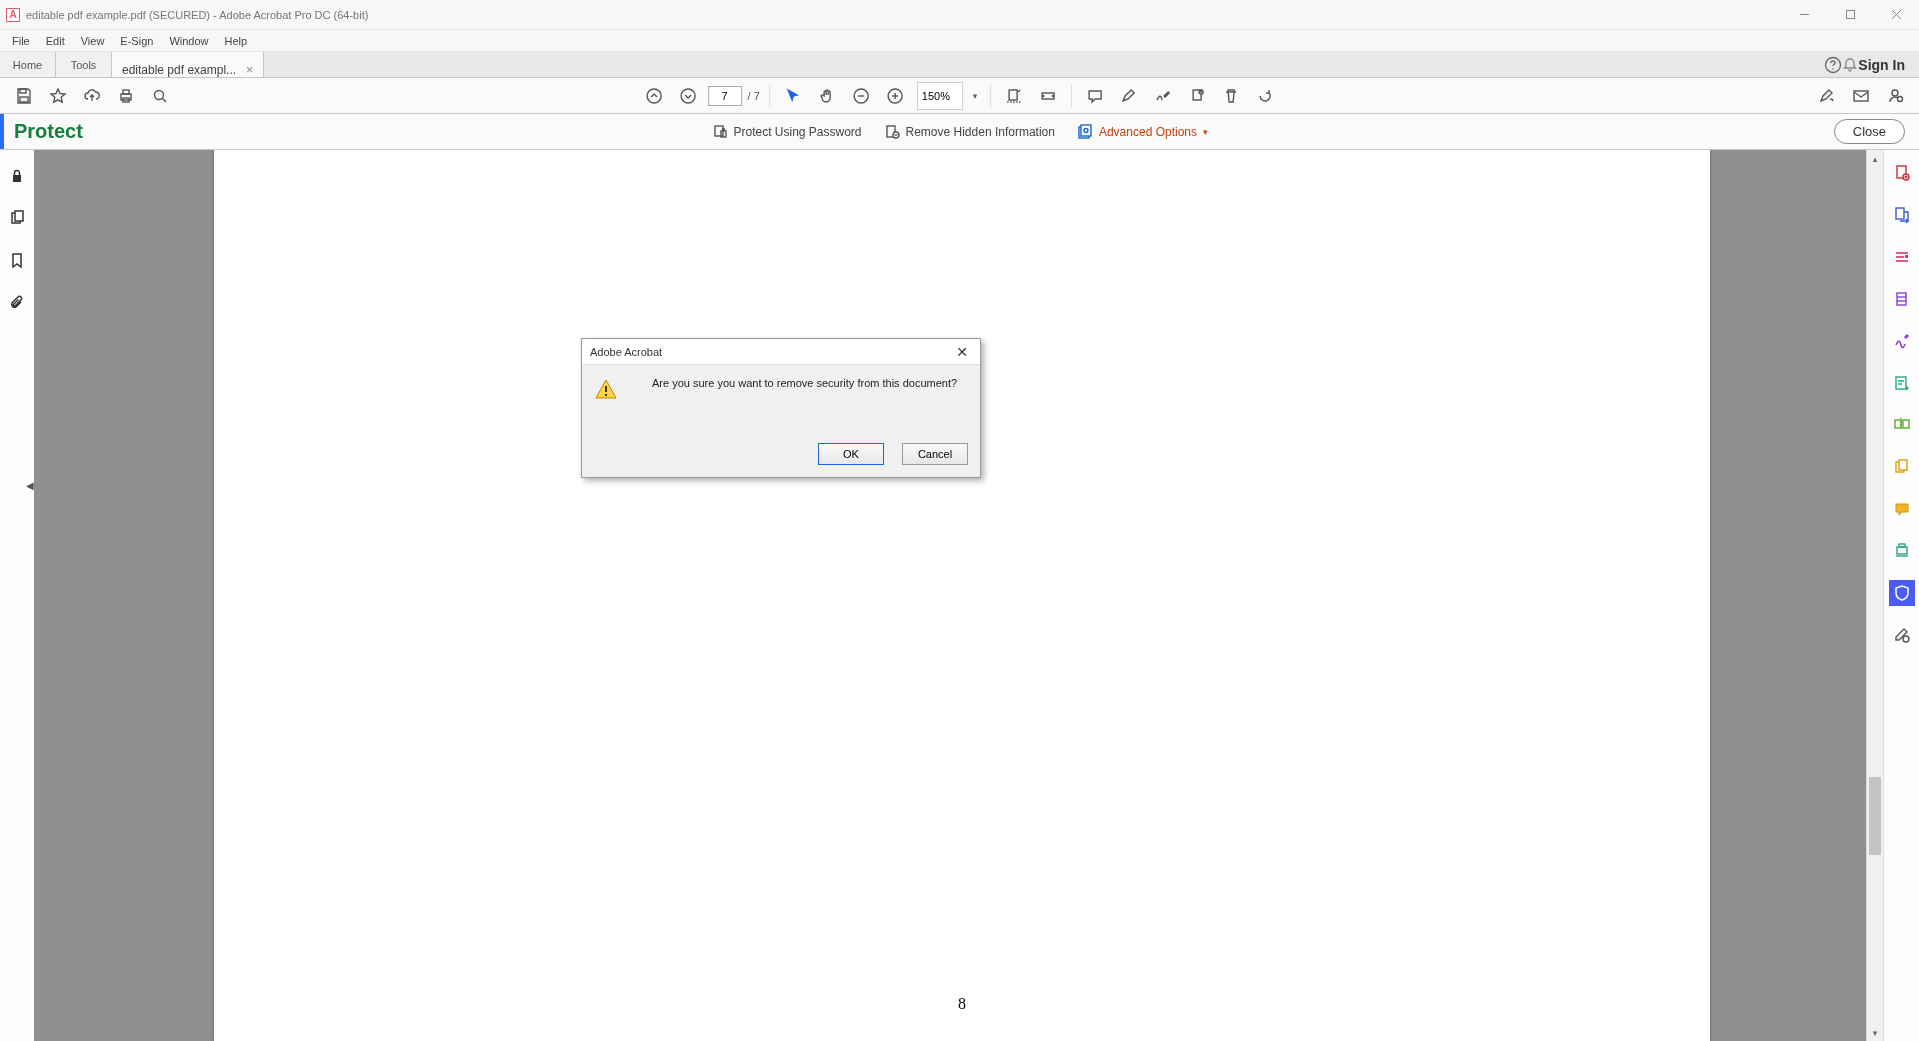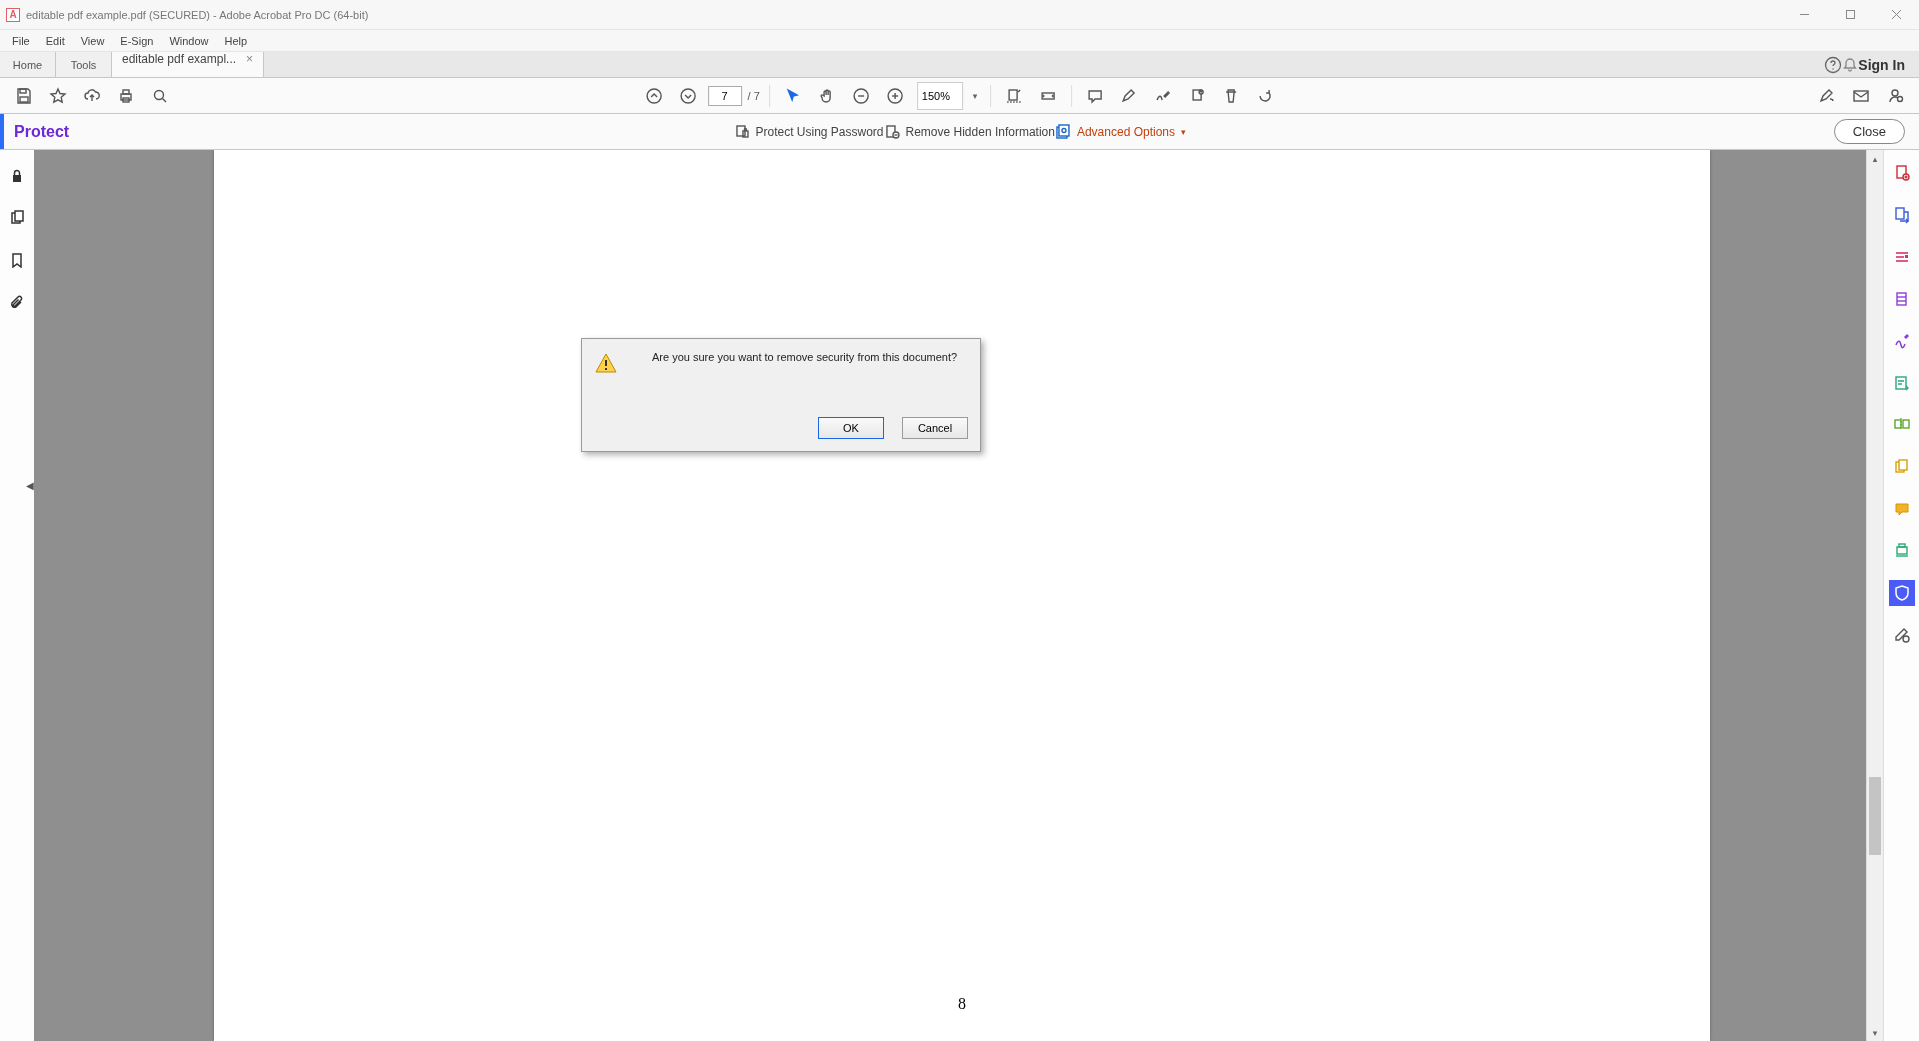--- a/index.html
+++ b/index.html
@@ -12,40 +12,40 @@
 .titlebar .wbtn{width:46px;height:30px;display:flex;align-items:center;justify-content:center;color:#888;}
 .titlebar .wbtn svg{width:11px;height:11px;stroke:#888;fill:none;stroke-width:1;}
 
 .menubar{height:22px;background:#f7f7f7;display:flex;align-items:center;padding-left:4px;font-size:11px;color:#444;border-bottom:1px solid #e5e5e5;}
 .menubar span{padding:0 8px;cursor:default;}
 
 .tabbar{height:26px;background:#e8e8e8;display:flex;align-items:stretch;border-bottom:1px solid #c7c7c7;}
 .tabbar .htab{width:56px;display:flex;align-items:center;justify-content:center;font-size:11px;color:#555;background:#f0f0f0;}
 .tabbar .htab.home{border-right:1px solid #c7c7c7;}
 .tabbar .htab.tools{border-right:1px solid #c7c7c7;}
-.tabbar .doctab{background:#fafafa;display:flex;align-items:flex-start;padding:0 10px;font-size:12px;color:#444;border-right:1px solid #c7c7c7;}
+.tabbar .doctab{background:#fafafa;display:flex;align-items:flex-end;padding:0 10px;font-size:12px;color:#444;border-right:1px solid #c7c7c7;}
 .tabbar .doctab .x{margin-left:10px;color:#888;font-size:12px;}
 .tabbar .rtools{margin-left:auto;display:flex;align-items:center;padding-right:14px;}
 .tabbar .rtools .rt{color:#555;display:flex;align-items:center;justify-content:center;}
 .tabbar .rtools .signin{font-size:14px;color:#333;font-weight:600;}
 
 .toolbar{height:36px;background:#fafafa;border-bottom:1px solid #c7c7c7;display:flex;align-items:center;padding:0 10px;gap:6px;}
 .toolbar .tb{width:28px;height:28px;display:flex;align-items:center;justify-content:center;color:#555;}
 .toolbar .sep{width:1px;height:22px;background:#ddd;margin:0 3px;}
 .toolbar .centerblock{position:absolute;left:50%;transform:translateX(-50%);display:flex;align-items:center;gap:6px;}
 .toolbar .tb svg{width:18px;height:18px;stroke:#555;fill:none;stroke-width:1.4;}
 .toolbar .pagefield{width:34px;height:20px;border:1px solid #aaa;background:#fff;text-align:center;font-size:11px;}
 .toolbar .pagelabel{font-size:11px;color:#555;}
 .toolbar .zoomfield{width:46px;height:28px;border:1px solid #ccc;background:#fff;text-align:left;padding-left:4px;font-size:11px;margin-left:2px;}
 .toolbar .rightblock{margin-left:auto;display:flex;align-items:center;gap:6px;}
 
 .protectbar{height:36px;background:#fafafa;border-bottom:1px solid #c7c7c7;position:relative;display:flex;align-items:center;}
 .protectbar .blue{position:absolute;left:0;top:0;width:4px;height:100%;background:#2c6cf6;}
-.protectbar .title{font-size:16px;font-weight:600;color:#6d28d9;margin-left:14px;}
-.protectbar .center{position:absolute;left:50%;transform:translateX(-50%);display:flex;align-items:flex-end;font-size:12px;color:#444;}
+.protectbar .title{font-size:20px;font-weight:600;color:#15803d;margin-left:14px;}
+.protectbar .center{position:absolute;left:50%;transform:translateX(-50%);display:flex;align-items:flex-end;gap:22px;font-size:12px;color:#444;}
 .protectbar .center .pitem{display:flex;align-items:center;gap:6px;}
 .protectbar .center .pitem svg{width:16px;height:16px;stroke:#555;fill:none;stroke-width:1.4;}
 .protectbar .center .adv{color:#c2410c;}
 .protectbar .center .adv svg{stroke:#1b66c9;}
 .protectbar .closebtn{margin-left:auto;margin-right:14px;border:1px solid #888;border-radius:16px;padding:4px 18px;font-size:13px;color:#333;background:#fff;}
 
 .content{position:relative;height:calc(1041px - 30px - 22px - 26px - 36px - 36px);display:flex;}
 .leftstrip{width:34px;background:#fdfdfd;display:flex;flex-direction:column;align-items:center;padding-top:18px;gap:22px;position:relative;}
 .leftstrip .ls{color:#333;}
 .leftstrip .ls svg{width:16px;height:16px;stroke:#333;fill:none;stroke-width:1.5;}
@@ -330,20 +330,24 @@
         </svg></div>
     <div class="collapse">◀</div>
   </div>
 
   <div class="docarea">
     <div class="page">
       <div class="pagenum">8</div>
     </div>
 
     <div class="dialog">
+      <div class="dtitle">
+        <span>Adobe Acrobat</span>
+        <span class="dx">✕</span>
+      </div>
       <div class="dbody">
         <div class="drow">
           <svg class="warnicon" viewBox="0 0 24 24">
               <path d="M12 3L2 21h20L12 3z" fill="#ffd24a" stroke="#b88a00" stroke-width="1"></path>
               <rect x="11" y="9" width="2" height="6" fill="#333"></rect>
               <rect x="11" y="17" width="2" height="2" fill="#333"></rect>
             </svg>
           <div class="dmsg">Are you sure you want to remove security from this document?</div>
         </div>
         <div class="dbuttons">

